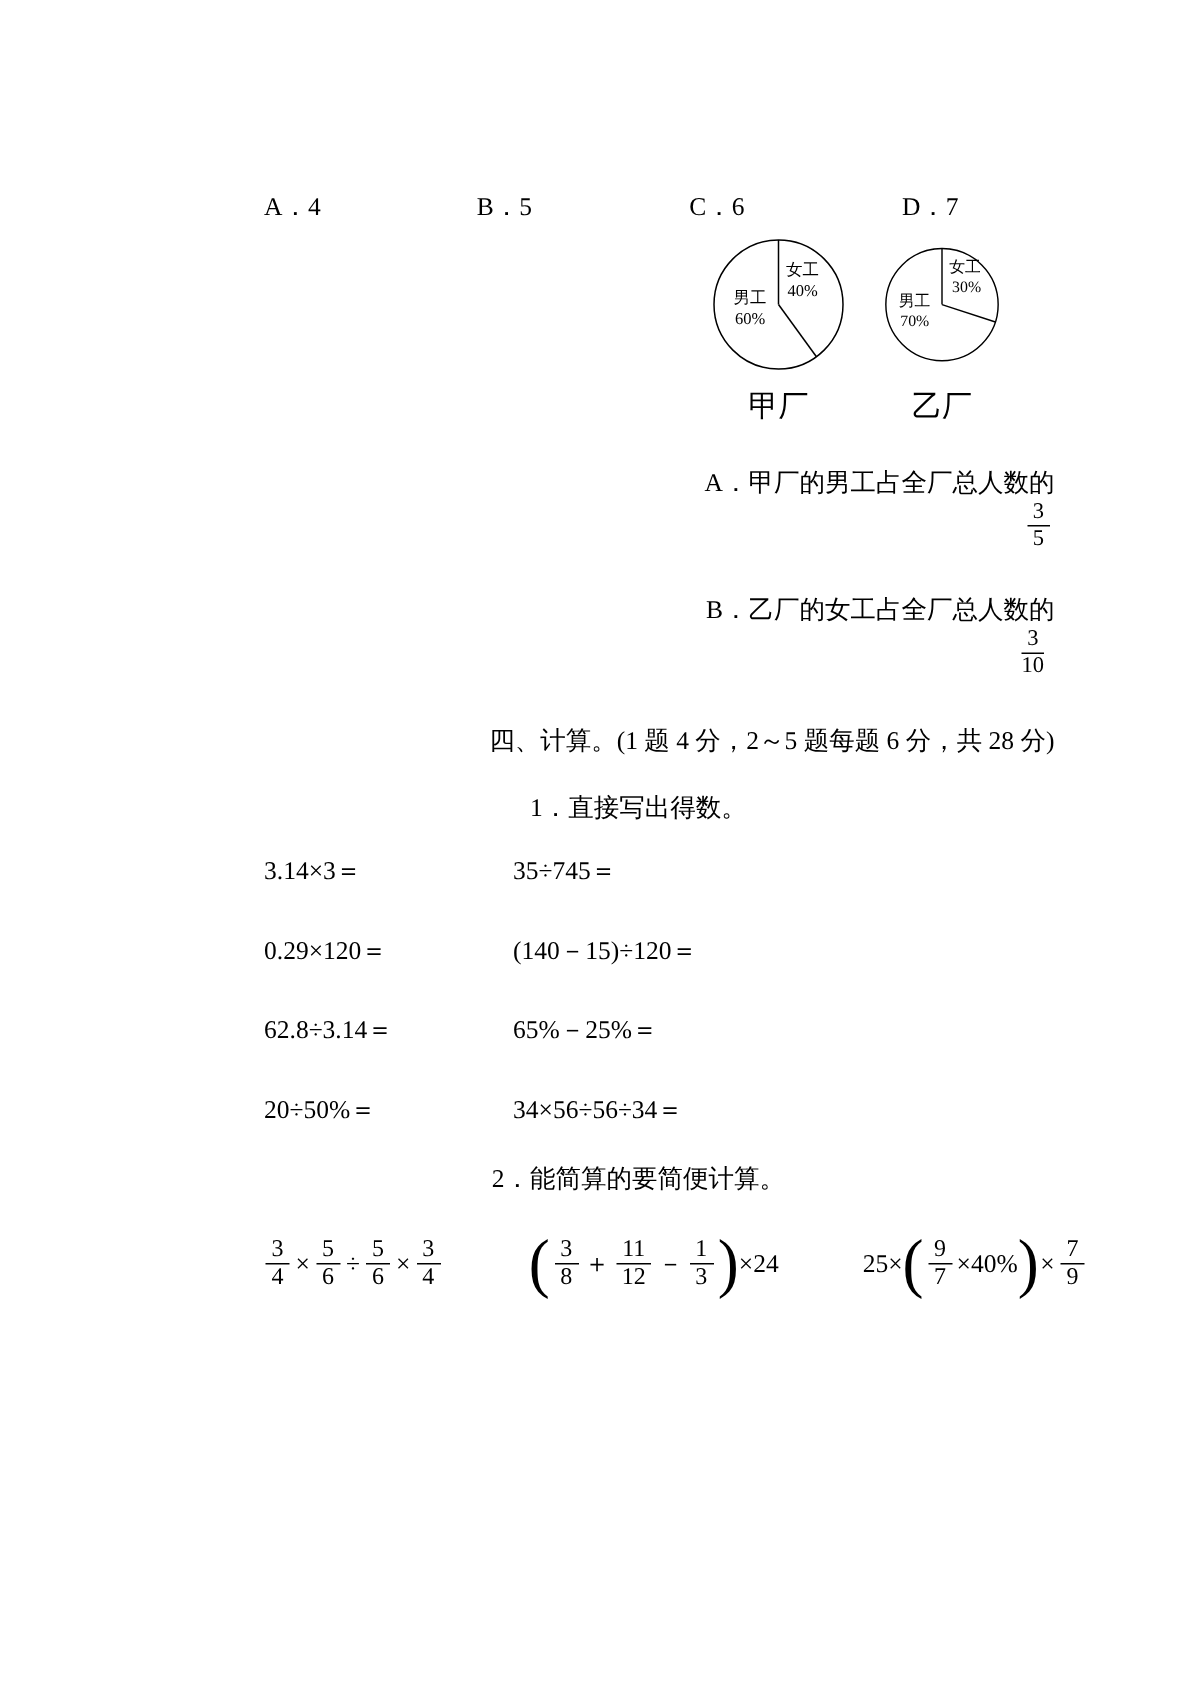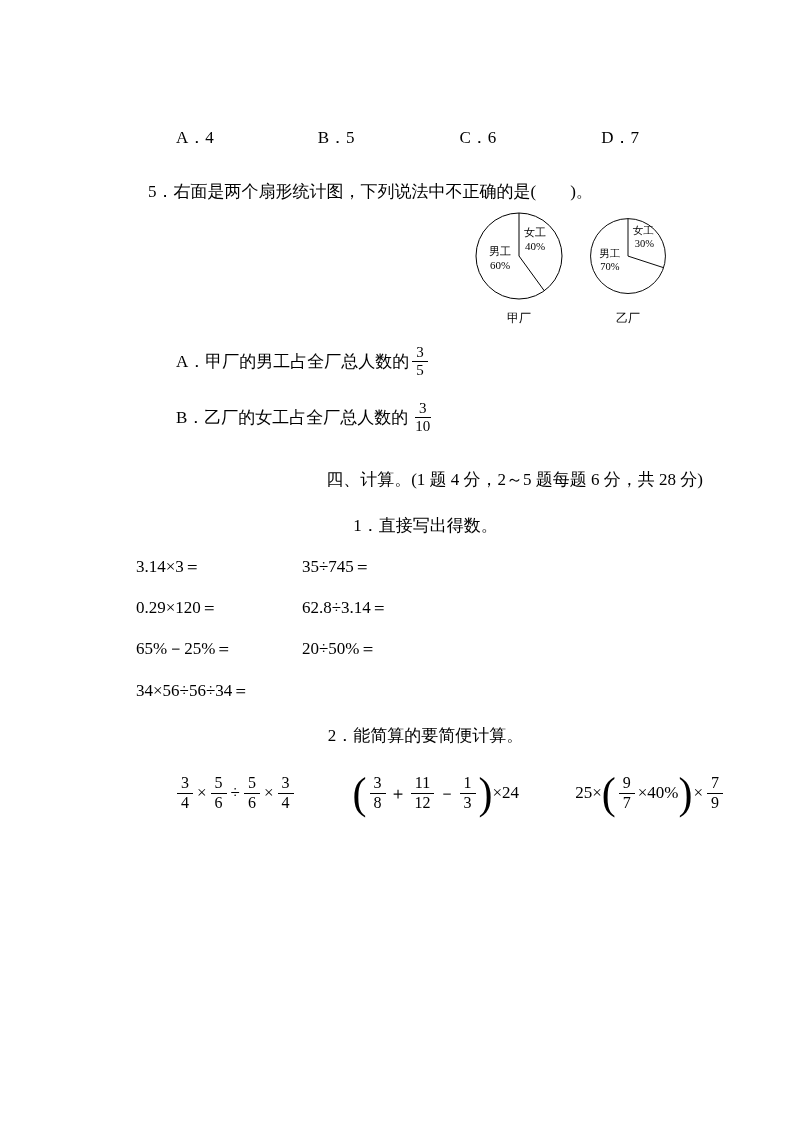--- a/index.html
+++ b/index.html
@@ -22,36 +22,36 @@
   .stem{margin-top:32px;}
   .pies{
     margin-top:6px;
     margin-left:372px;
     width:230px;
     display:flex;
     gap:10px;
     align-items:flex-start;
   }
   .pie-block{display:flex;flex-direction:column;align-items:center;}
-  .pie-title{font-size:12px;margin-top:2px;}
+  .pie-title{font-size:20px;margin-top:2px;}
   svg text{font-family:"Liberation Serif","DejaVu Serif",serif;}
-  .opt{margin-top:12px;display:flex;align-items:center;}
+  .opt{margin-top:26px;display:flex;align-items:flex-end;flex-direction:column;}
   .opt.tall{min-height:44px;}
   .frac{
     display:inline-flex;flex-direction:column;align-items:center;
     vertical-align:middle;margin:0 3px;font-size:15px;line-height:1.15;
   }
   .frac .num{padding:0 4px;border-bottom:1px solid #000;}
   .frac .den{padding:0 4px;}
   .section-head{margin-top:30px;text-align:right;}
   .calc-title{margin-top:24px;text-align:center;}
   .calc-grid{
-    margin-top:20px;margin-left:40px;
+    margin-top:20px;margin-left:80px;
     display:grid;grid-template-columns:166px 1fr;
-    row-gap:20px;
+    row-gap:32px;
   }
   .expr-row{
     margin-top:26px;margin-left:78px;
     display:flex;align-items:center;gap:56px;
   }
   .expr{display:flex;align-items:center;}
   .expr .frac{font-size:16px;}
   .op{margin:0 1px;}
   .bp{font-size:42px;font-weight:400;line-height:1;transform:scaleY(1.05);font-family:"Liberation Serif",serif;}
 </style>
@@ -61,21 +61,20 @@
 <div class="page">
 
 
   <div class="choice-row indent1">
     <span class="choice">A．4</span>
     <span class="choice">B．5</span>
     <span class="choice">C．6</span>
     <span class="choice">D．7</span>
   </div>
 
-  <div class="line indent2 stem">5．右面是两个扇形统计图，下列说法中不正确的是(　　)。</div>
 
   <div class="pies">
     <div class="pie-block">
       <svg width="102" height="100" viewBox="0 0 100 100">
         <circle cx="50" cy="48" r="43" fill="none" stroke="#000" stroke-width="1"></circle>
         <line x1="50" y1="48" x2="50" y2="5" stroke="#000" stroke-width="1"></line>
         <line x1="50" y1="48" x2="75.3" y2="82.8" stroke="#000" stroke-width="1"></line>
         <text x="20" y="47" font-size="11">男工</text>
         <text x="21" y="61" font-size="11">60%</text>
         <text x="55" y="28" font-size="11">女工</text>
@@ -113,20 +112,21 @@
   </div>
 
   <div class="line section-head">四、计算。(1 题 4 分，2～5 题每题 6 分，共 28 分)</div>
 
   <div class="line indent2 calc-title">1．直接写出得数。</div>
 
   <div class="calc-grid">
     <div class="line">3.14×3＝</div>
     <div class="line">35÷745＝</div>
     <div class="line">0.29×120＝</div>
+    <div class="line">(140－15)÷120＝</div>
     <div class="line">62.8÷3.14＝</div>
     <div class="line">65%－25%＝</div>
     <div class="line">20÷50%＝</div>
     <div class="line">34×56÷56÷34＝</div>
   </div>
 
   <div class="line indent2 calc-title">2．能简算的要简便计算。</div>
 
   <div class="expr-row">
 

